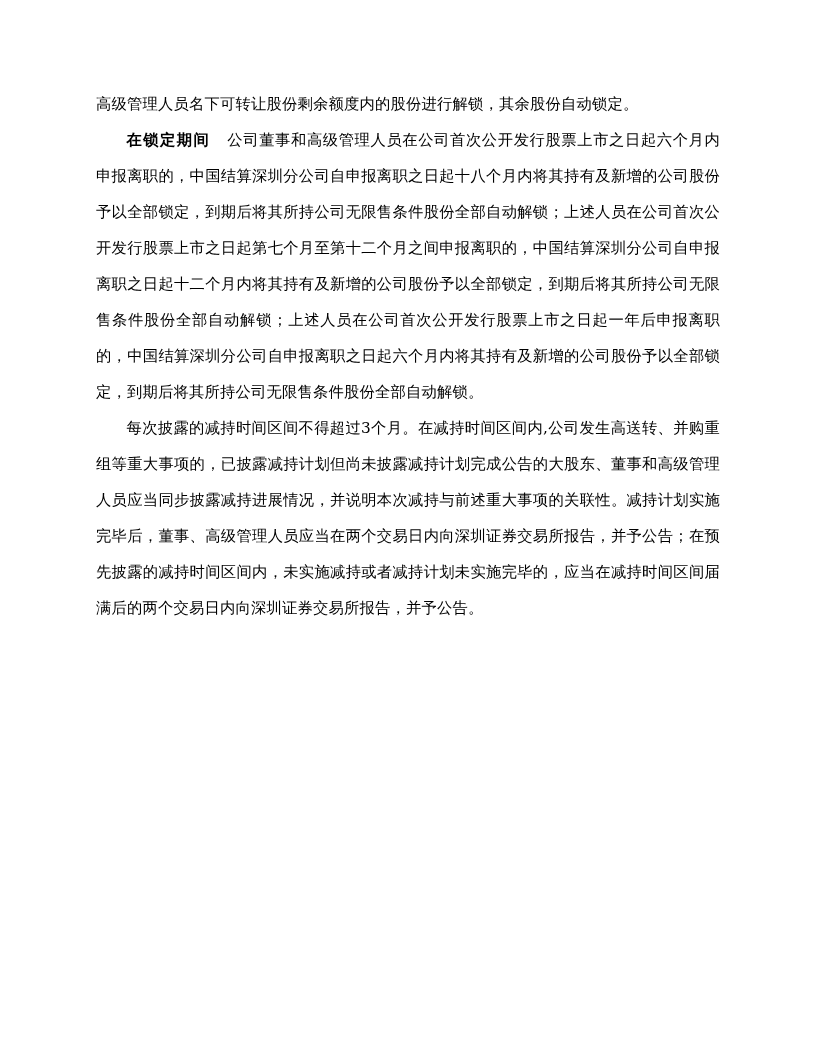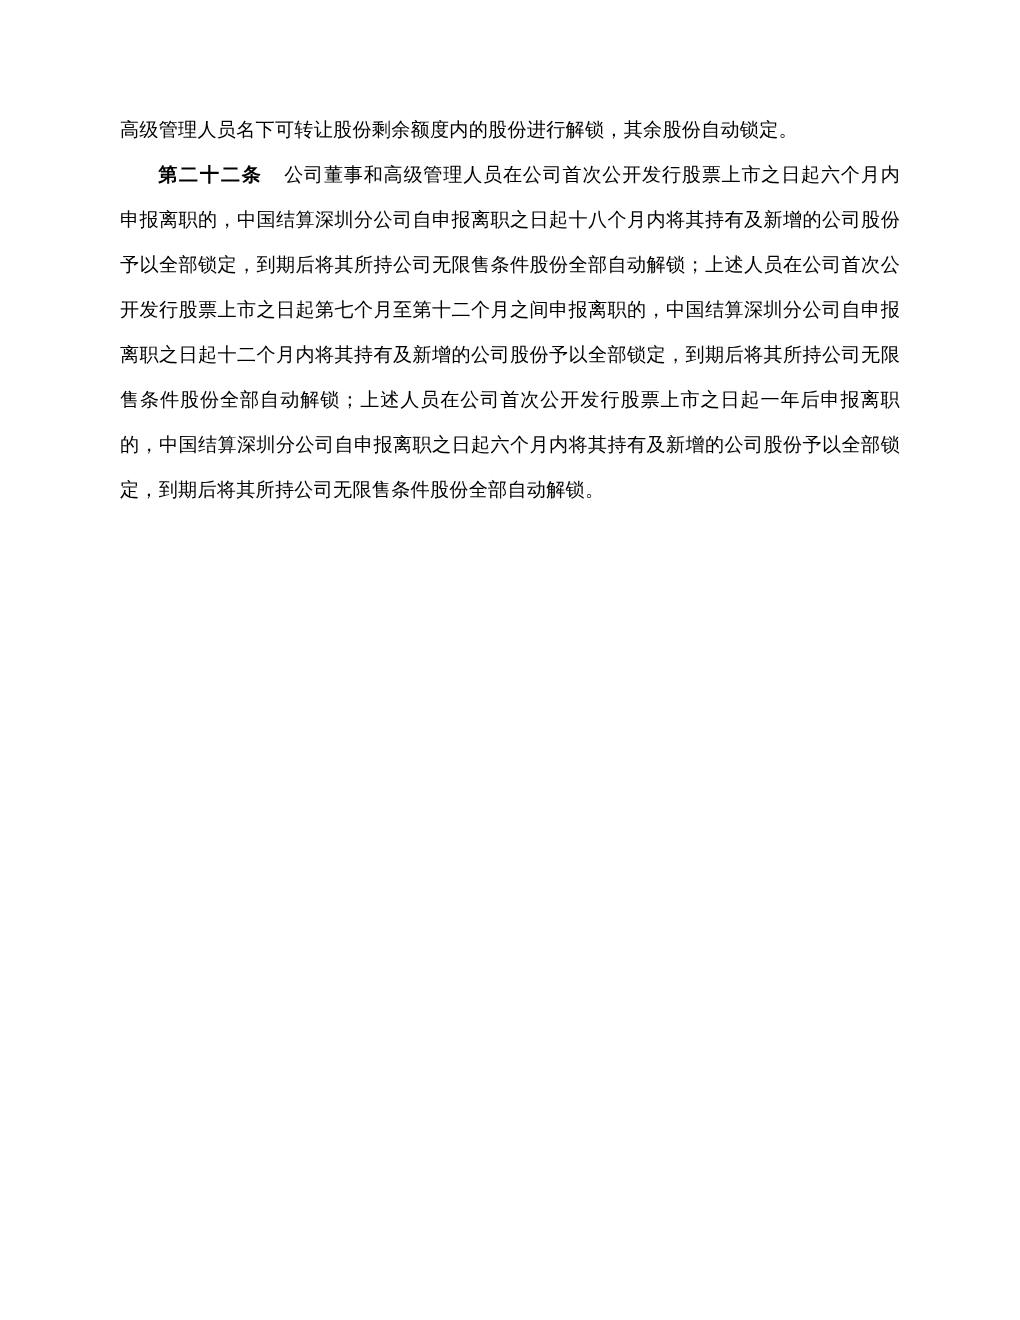--- a/index.html
+++ b/index.html
@@ -50,21 +50,24 @@
 
 <div class="page">
   <div class="doc-body">
 
     <p class="para">
       <span>高级管理人员名下可转让股份剩余额度内的股份进行解锁，其余股份自动锁定。</span>
     </p>
 
 
     <p class="indent">
-      <span class="art-label">第二十二条</span><span class="gap"></span><span>公司董事和高级管理人员在公司首次公开发行股票上市之日起六个月内申报离职的，中国结算深圳分公司自申报离职之日起十八个月内将其持有及新增的公司股份予以全部锁定，到期后将其所持公司无限售条件股份全部自动解锁；上述人员在公司首次公开发行股票上市之日起第七个月至第十二个月之间申报离职的，中国结算深圳分公司自申报离职之日起十二个月内将其持有及新增的公司股份予以全部锁定，到期后将其所持公司无限售条件股份全部自动解锁；上述人员在公司首次公开发行股票上市之日起一年后申报离职的，中国结算深圳分公司自申报离职之日起六个月内将其持有及新增的公司股份予以全部锁定，到期后将其所持公司无限售条件股份全部自动解锁。</span>
+      <span class="art-label">在锁定期间</span><span class="gap"></span><span>公司董事和高级管理人员在公司首次公开发行股票上市之日起六个月内申报离职的，中国结算深圳分公司自申报离职之日起十八个月内将其持有及新增的公司股份予以全部锁定，到期后将其所持公司无限售条件股份全部自动解锁；上述人员在公司首次公开发行股票上市之日起第七个月至第十二个月之间申报离职的，中国结算深圳分公司自申报离职之日起十二个月内将其持有及新增的公司股份予以全部锁定，到期后将其所持公司无限售条件股份全部自动解锁；上述人员在公司首次公开发行股票上市之日起一年后申报离职的，中国结算深圳分公司自申报离职之日起六个月内将其持有及新增的公司股份予以全部锁定，到期后将其所持公司无限售条件股份全部自动解锁。</span>
     </p>
 
 
 
+    <p class="indent">
+      <span>每次披露的减持时间区间不得超过3个月。在减持时间区间内,公司发生高送转、并购重组等重大事项的，已披露减持计划但尚未披露减持计划完成公告的大股东、董事和高级管理人员应当同步披露减持进展情况，并说明本次减持与前述重大事项的关联性。减持计划实施完毕后，董事、高级管理人员应当在两个交易日内向深圳证券交易所报告，并予公告；在预先披露的减持时间区间内，未实施减持或者减持计划未实施完毕的，应当在减持时间区间届满后的两个交易日内向深圳证券交易所报告，并予公告。</span>
+    </p>
 
 
   </div>
 </div>
 
 </body></html>

